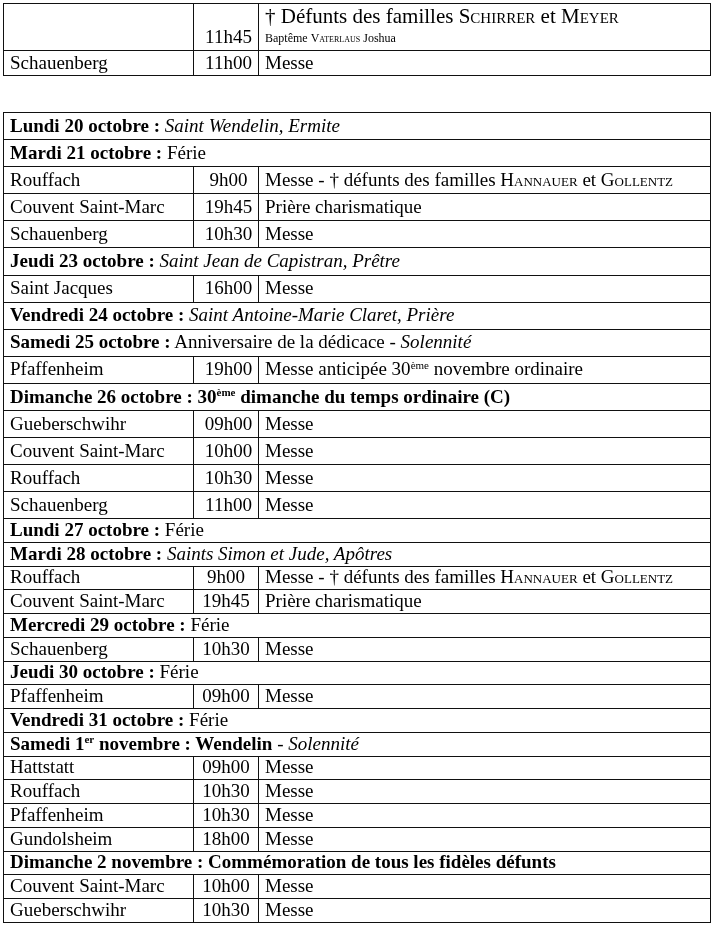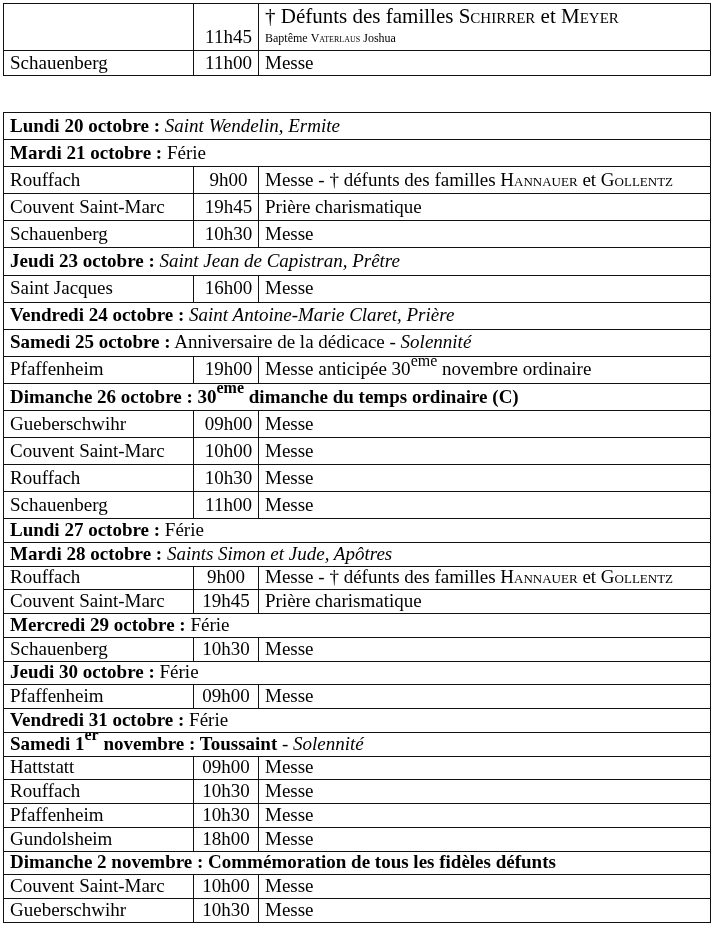--- a/index.html
+++ b/index.html
@@ -28,21 +28,21 @@
     #t1 tr.r-tall { height: 47px; }
     #t1 tr.r-std  { height: 25px; }
     #t2 tr { height: 27.1px; }
     #t3 tr { height: 23.76px; }
     #t1 tr.r-tall td.time { vertical-align: bottom; padding-bottom: 2px; }
     .line-small { font-size: 21px; line-height: 21px; }
     .line-norm  { font-size: 12px; line-height: 22px; }
     .b { font-weight: bold; }
     .i { font-style: italic; }
     .sc { font-variant: small-caps; }
-    .sup { font-size: 16px; position: relative; top: -0.6em; }
+    .sup { font-size: 11px; position: relative; top: -0.6em; }
   </style>
 </head>
 <body>
 
 <div class="tbl-wrap" id="t1">
   <table>
     <colgroup>
         <col class="c1">
         <col class="c2">
         <col class="c3">
@@ -203,21 +203,21 @@
       <td class="place">Pfaffenheim</td>
       <td class="time">09h00</td>
       <td class="desc">Messe</td>
     </tr>
 
     <tr>
           <td colspan="3" class="hdr"><span class="b">Vendredi 31 octobre :</span><span> Férie</span></td>
         </tr>
 
     <tr>
-          <td colspan="3" class="hdr"><span class="b">Samedi 1</span><span class="b sup">er</span><span class="b"> novembre : Toussaint</span><span> - </span><span class="i">Solennité</span></td>
+          <td colspan="3" class="hdr"><span class="b">Samedi 1</span><span class="b sup">er</span><span class="b"> novembre : Wendelin</span><span> - </span><span class="i">Solennité</span></td>
         </tr>
 
     <tr>
       <td class="place">Hattstatt</td>
       <td class="time">09h00</td>
       <td class="desc">Messe</td>
     </tr>
 
     <tr>
       <td class="place">Rouffach</td>

